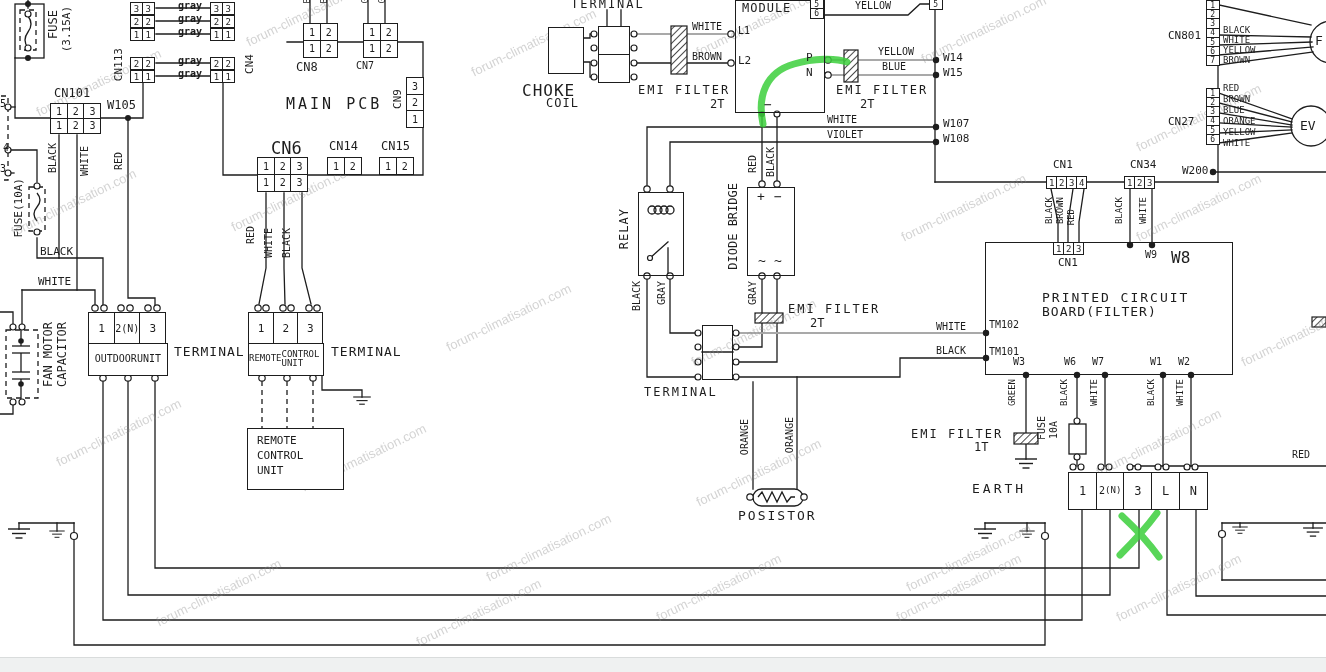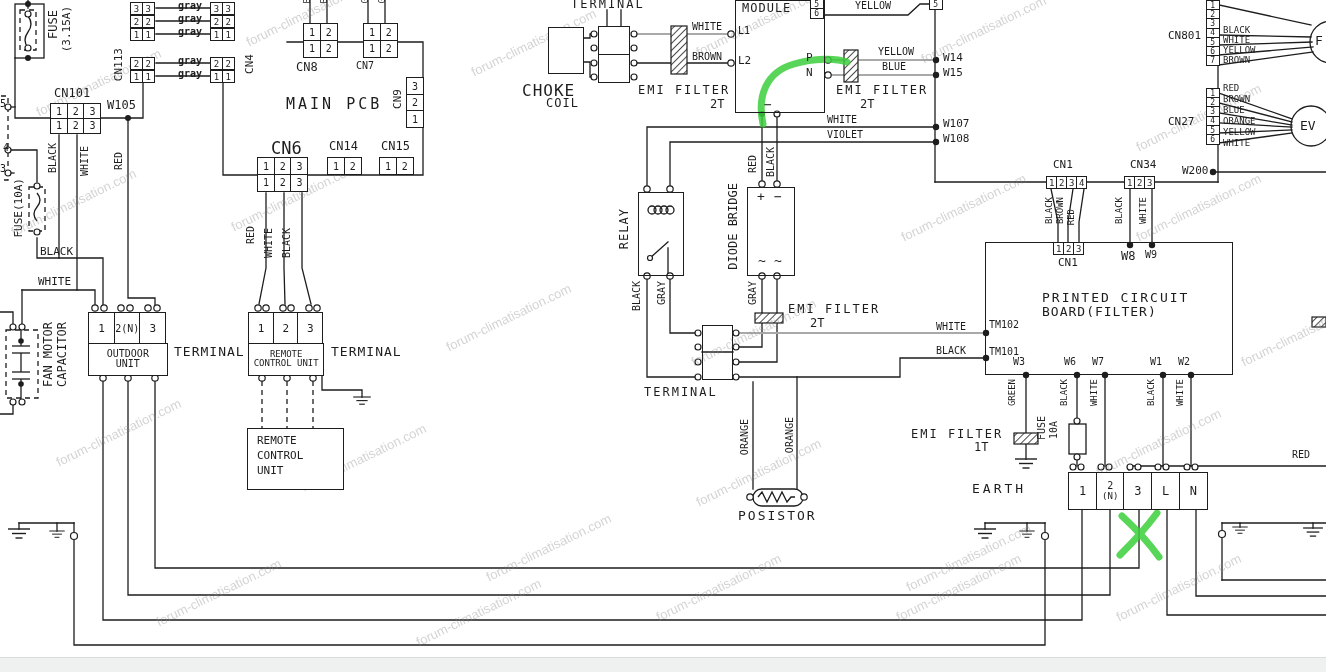--- a/index.html
+++ b/index.html
@@ -18,21 +18,21 @@
   .cA .pc{width:13px;height:13px;font-size:9px;}
   .cB .pc{width:18px;height:16px;font-size:10px;}
   .cC .pc{width:18px;height:18px;font-size:10px;}
   .cD .pc{width:11.3px;height:13px;font-size:9px;}
   .cE .pc{width:13.5px;height:10.5px;font-size:8px;}
   .cF .pc{width:27px;height:32px;font-size:11px;}
   .cG .pc{width:29px;height:38px;font-size:12px;}
   .wm{position:absolute;font-family:"Liberation Sans",sans-serif;font-size:13px;
       color:rgba(140,140,140,.38);transform:rotate(-26deg);white-space:nowrap;}
   .band{position:absolute;left:0;top:657px;width:1326px;height:15px;background:#eff1f1;border-top:1px solid #d9dcdc;}
-  .two{display:flex;flex-direction:column;align-items:center;justify-content:center;line-height:1.05;}
+  .two{display:flex;flex-direction:row;align-items:center;justify-content:center;line-height:1.05;}
 </style>
 </head>
 <body>
 
 <div id="stage">
 
 <svg width="1326" height="672" viewBox="0 0 1326 672">
   <defs>
     <pattern id="hatch" width="5" height="5" patternTransform="rotate(45)" patternUnits="userSpaceOnUse">
       <rect width="5" height="5" fill="#fff"></rect>
@@ -604,21 +604,21 @@
 <span class="lb v" style="left:1067px;top:209px;font-size:9px">RED</span>
 <div class="pr cD" style="left:1053px;top:242px">
       <span class="pc">1</span>
       <span class="pc">2</span>
       <span class="pc">3</span>
     </div>
 <span class="lb" style="left:1058px;top:257px;font-size:11px">CN1</span>
 
 <span class="lb v" style="left:1115px;top:197px;font-size:9px">BLACK</span>
 <span class="lb v" style="left:1139px;top:197px;font-size:9px">WHITE</span>
-<span class="lb" style="left:1121px;top:250px;font-size:12px">W8</span>
+<span class="lb" style="left:1171px;top:250px;font-size:16px">W8</span>
 <span class="lb" style="left:1145px;top:250px;font-size:10px">W9</span>
 
 <span class="lb" style="left:936px;top:322px;font-size:10px">WHITE</span>
 <span class="lb" style="left:936px;top:346px;font-size:10px">BLACK</span>
 <span class="lb" style="left:989px;top:320px;font-size:10px">TM102</span>
 <span class="lb" style="left:989px;top:347px;font-size:10px">TM101</span>
 
 <span class="lb" style="left:1013px;top:357px;font-size:10px">W3</span>
 <span class="lb" style="left:1064px;top:357px;font-size:10px">W6</span>
 <span class="lb" style="left:1092px;top:357px;font-size:10px">W7</span>

